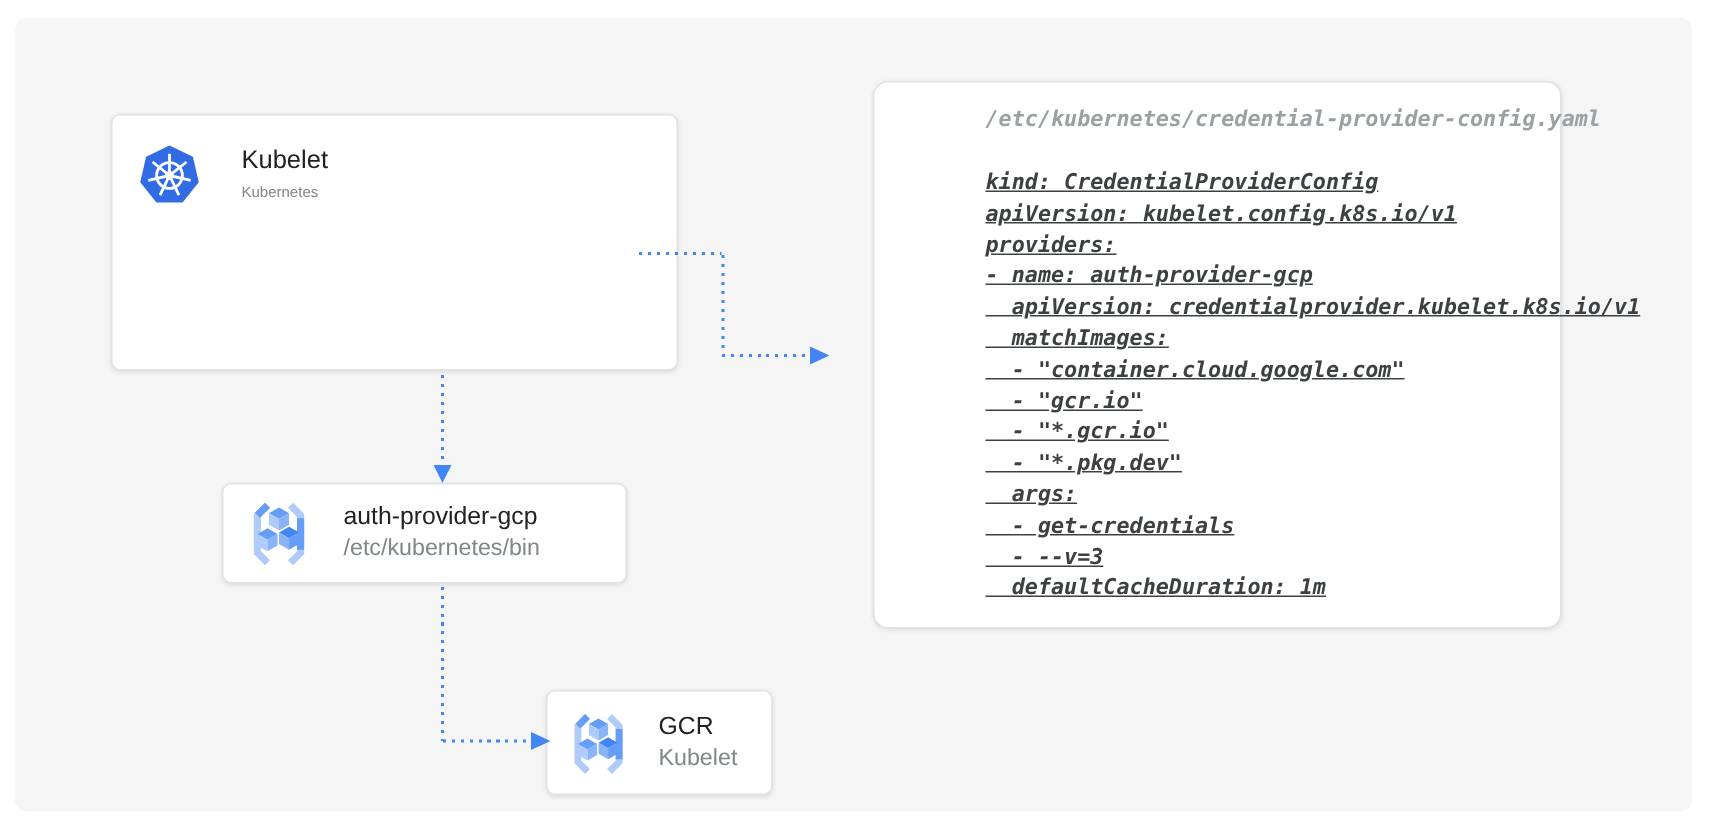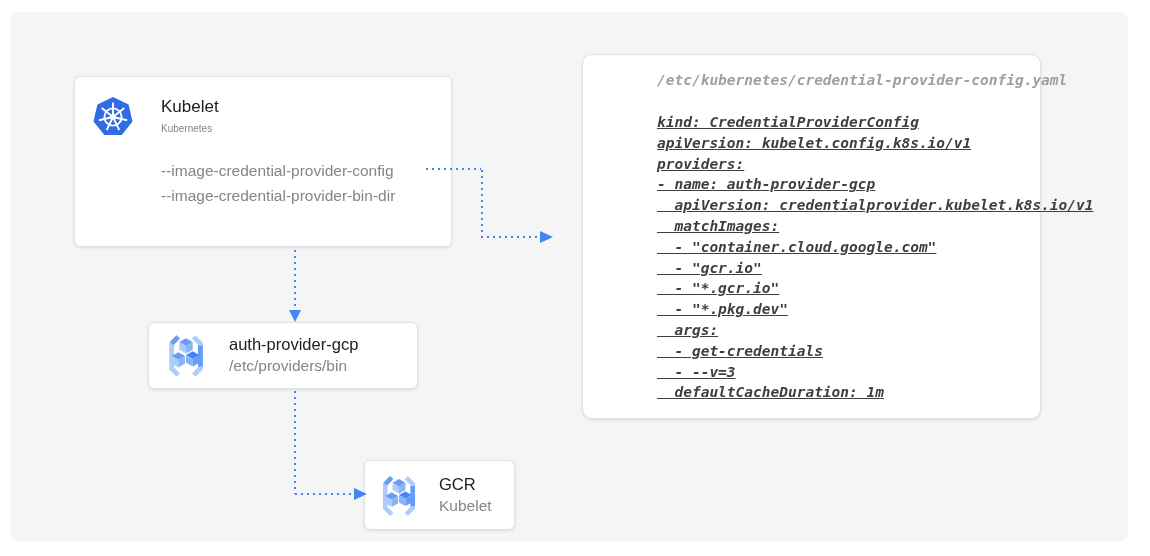--- a/index.html
+++ b/index.html
@@ -98,24 +98,20 @@
           <line x1="22" y1="22" x2="7.9" y2="25.2"></line>
           <line x1="22" y1="22" x2="10.7" y2="13"></line>
         </g>
         <circle cx="22" cy="22" r="3" fill="#ffffff"></circle>
       </svg>
     </span>
     <div class="titles">
       <div class="card-title">Kubelet</div>
       <div class="card-subtitle">Kubernetes</div>
     </div>
-    <div class="flags">
-      <div>--image-credential-provider-config</div>
-      <div>--image-credential-provider-bin-dir</div>
-    </div>
   </div>
 
   <div class="card auth-card">
     <span class="icon-box">
       <svg viewBox="0 0 48 48" aria-hidden="true">
         <path d="M16 4 L9 11 L9 37 L16 44" stroke="#aecbfa" stroke-width="5" fill="none"></path>
         <path d="M16 4 L9 11" stroke="#669df6" stroke-width="5" fill="none"></path>
         <path d="M32 4 L39 11 L39 37 L32 44" stroke="#aecbfa" stroke-width="5" fill="none"></path>
         <path d="M39 13 L39 35" stroke="#669df6" stroke-width="5" fill="none"></path>
         <g>
@@ -126,21 +122,21 @@
           <polygon points="9,24 16,28 16,36 9,32" fill="#aecbfa"></polygon>
           <polygon points="16,28 23,24 23,32 16,36" fill="#8ab4f8"></polygon>
           <polygon points="31,19 38,23 31,27 24,23" fill="#4285f4"></polygon>
           <polygon points="24,23 31,27 31,35 24,31" fill="#8ab4f8"></polygon>
           <polygon points="31,27 38,23 38,31 31,35" fill="#669df6"></polygon>
         </g>
       </svg>
     </span>
     <div class="titles">
       <div class="card-title">auth-provider-gcp</div>
-      <div class="card-subtitle">/etc/providers/bin</div>
+      <div class="card-subtitle">/etc/kubernetes/bin</div>
     </div>
   </div>
 
   <div class="card gcr-card">
     <span class="icon-box">
       <svg viewBox="0 0 48 48" aria-hidden="true">
         <path d="M16 4 L9 11 L9 37 L16 44" stroke="#aecbfa" stroke-width="5" fill="none"></path>
         <path d="M16 4 L9 11" stroke="#669df6" stroke-width="5" fill="none"></path>
         <path d="M32 4 L39 11 L39 37 L32 44" stroke="#aecbfa" stroke-width="5" fill="none"></path>
         <path d="M39 13 L39 35" stroke="#669df6" stroke-width="5" fill="none"></path>

